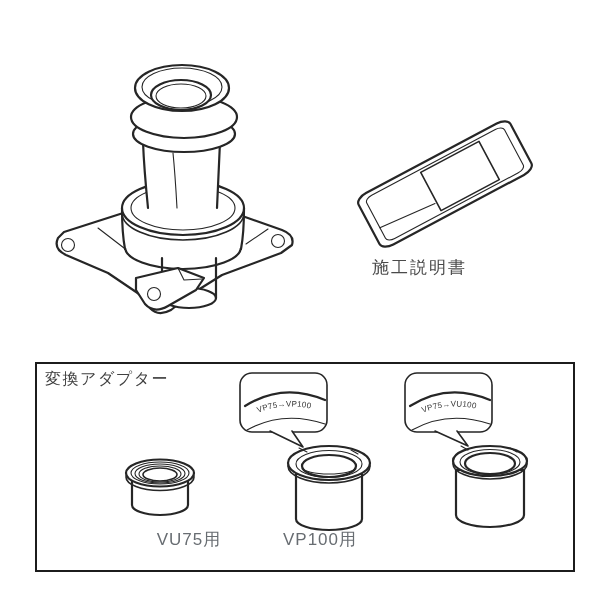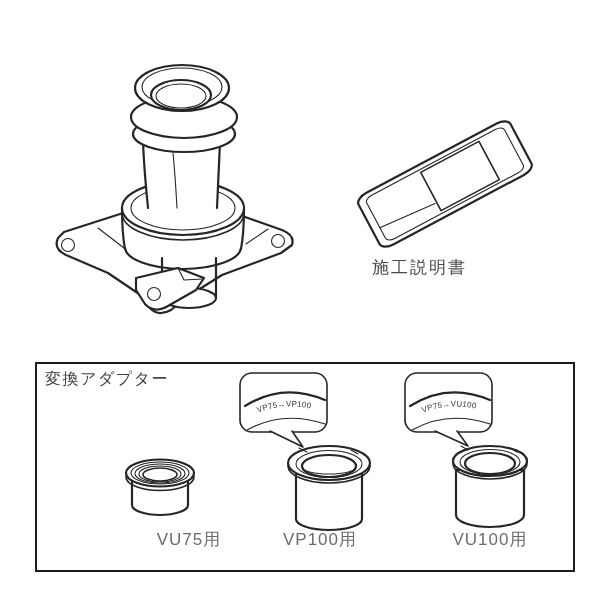--- a/index.html
+++ b/index.html
@@ -123,15 +123,14 @@
         <text class="band-text" text-anchor="middle">
           <textPath href="#band2" startOffset="50%">VP75→VU100</textPath>
         </text>
       </g>
     </svg>
   </div>
 
   <div class="jp-title" style="left:45px;top:369px;">変換アダプター</div>
   <div class="part-label" style="left:161px;top:528px;margin-left:28px;">VU75用</div>
   <div class="part-label" style="left:320px;top:528px;text-align:center;">VP100用</div>
-  <div class="part-label" style="left:490px;top:528px;">VU100用</div>
 
 </div>
 
 </body></html>

